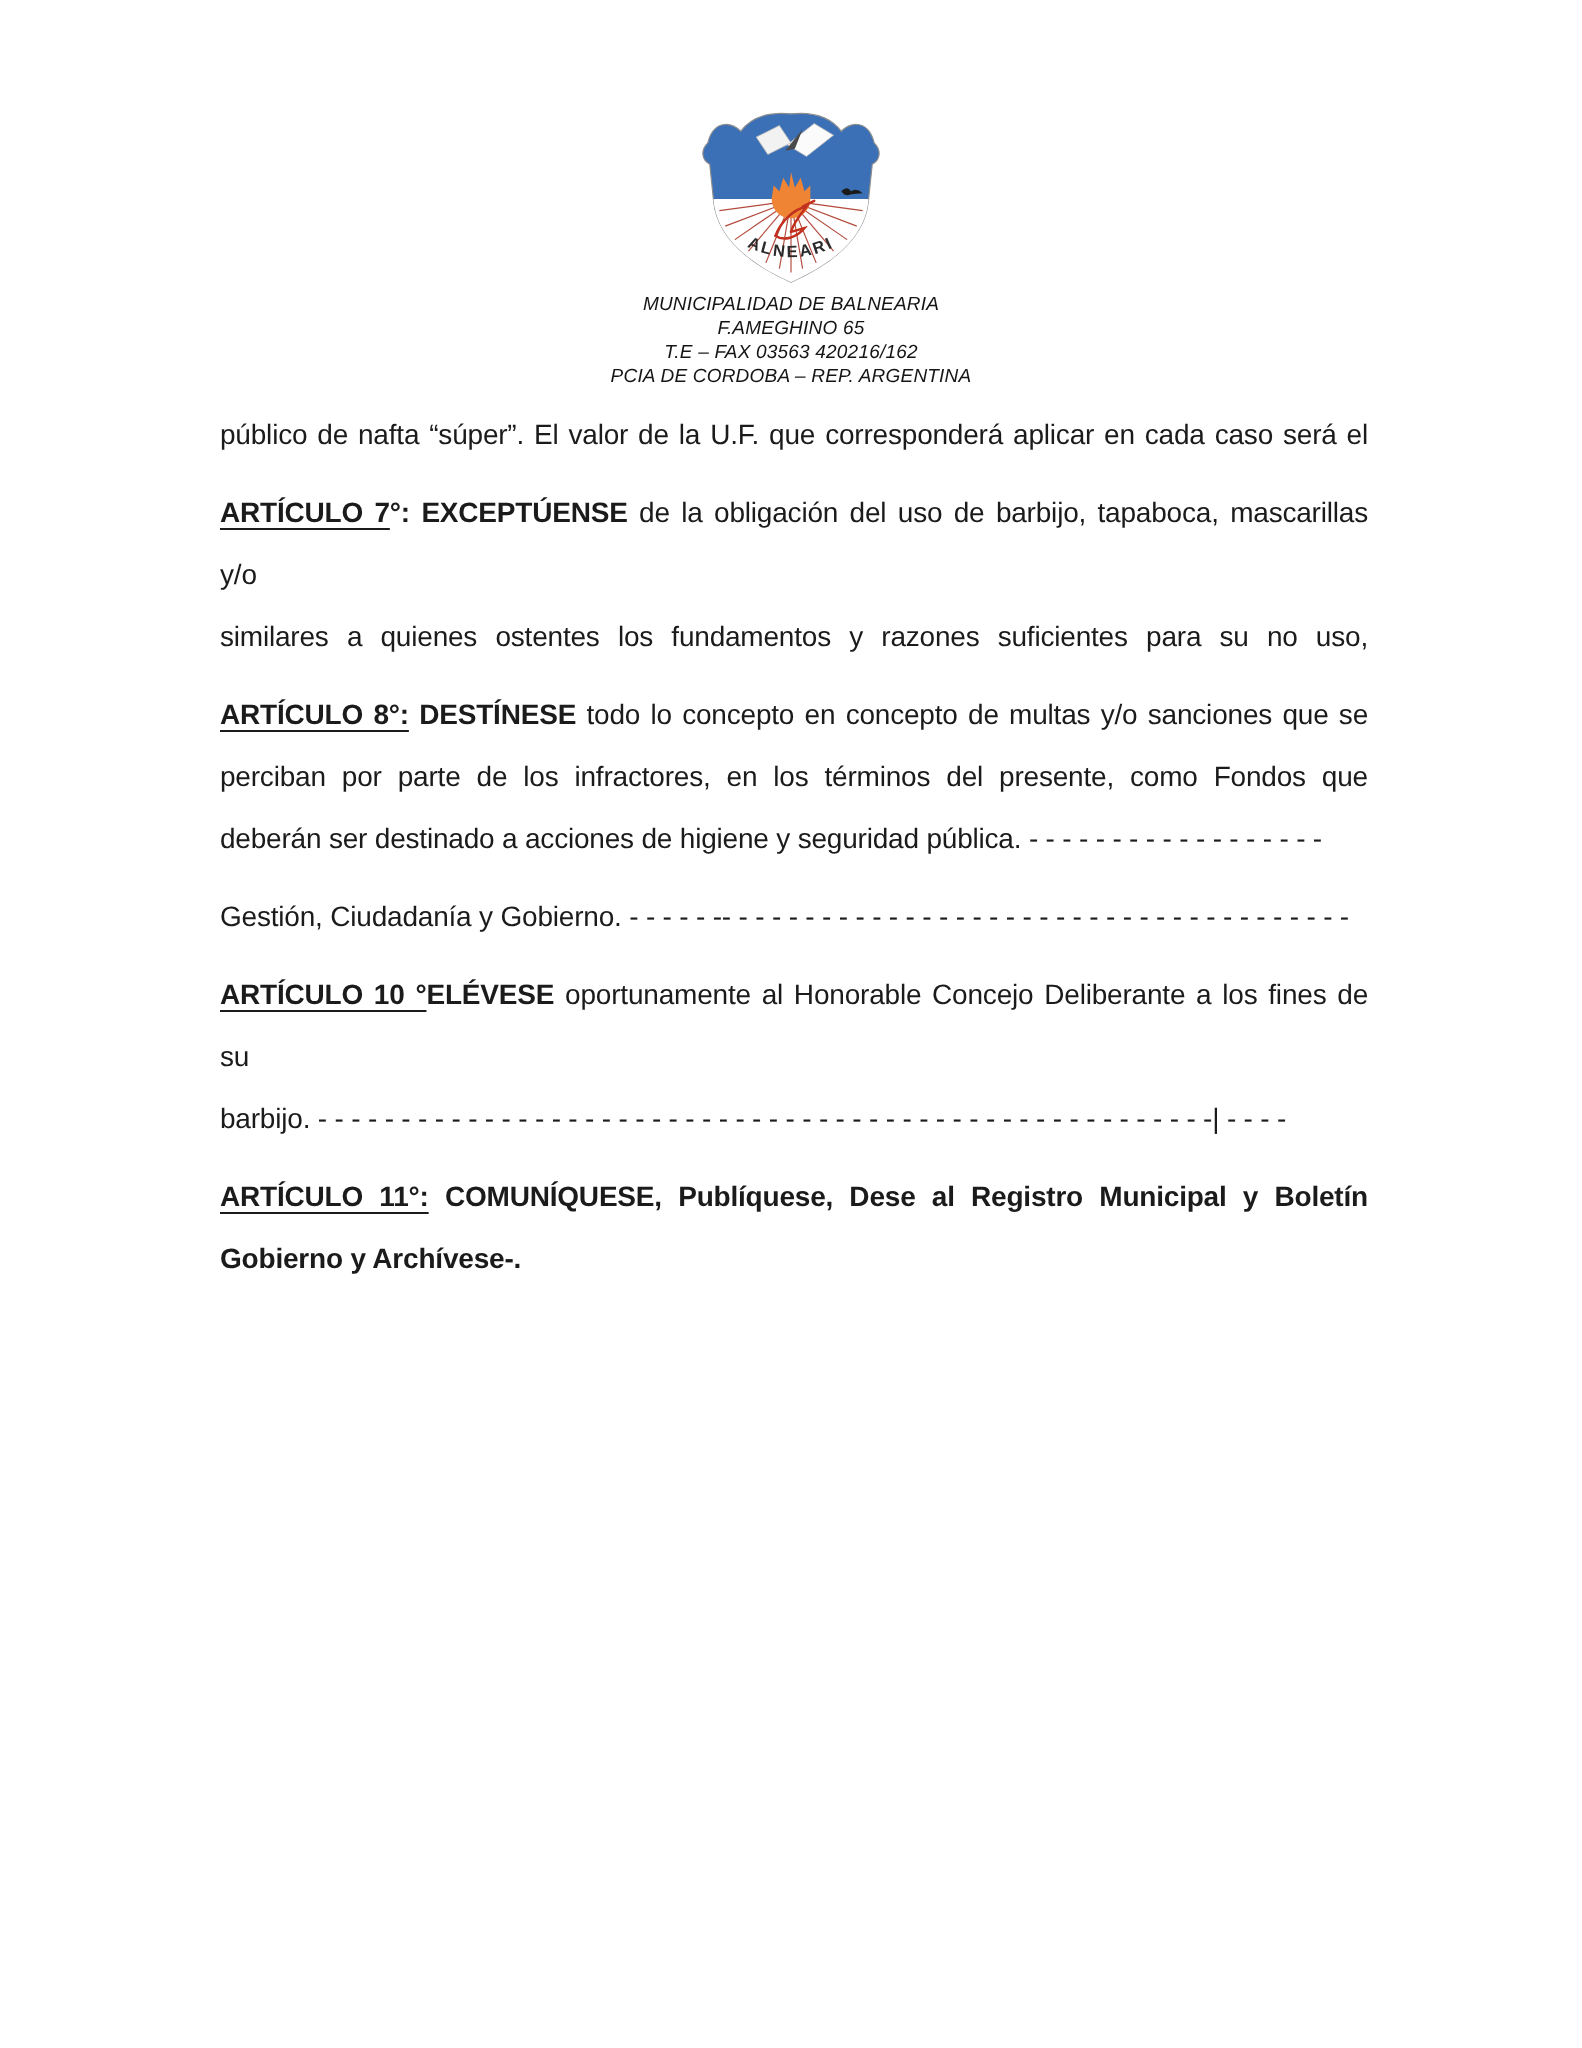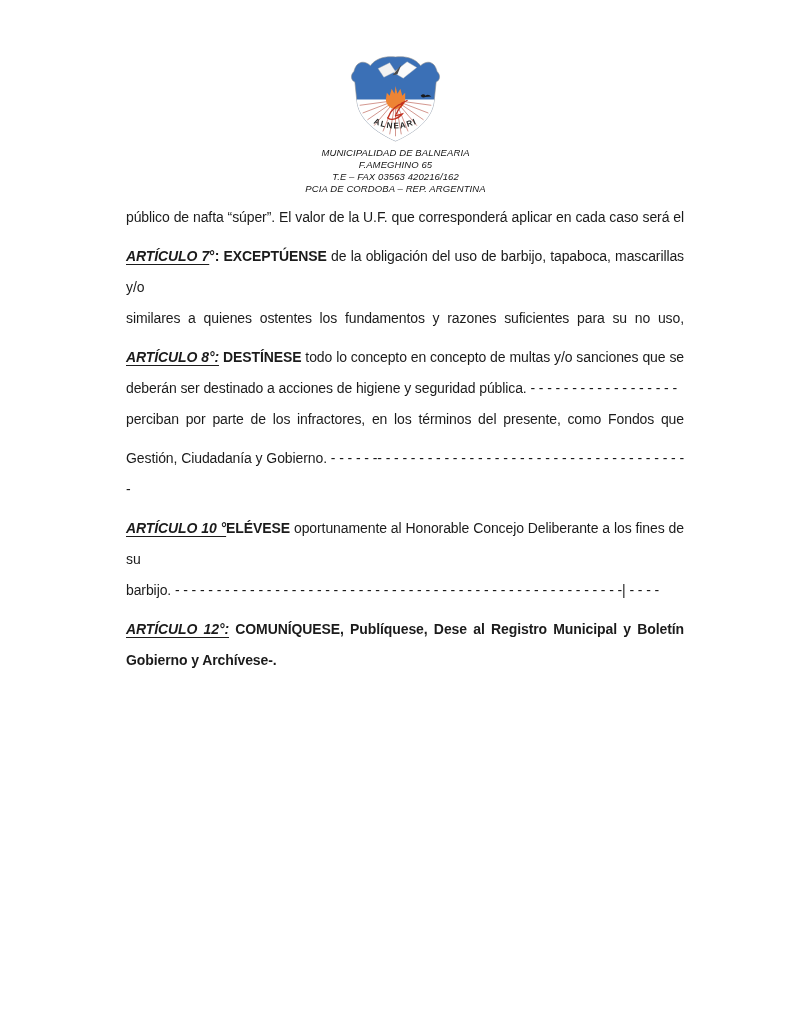--- a/index.html
+++ b/index.html
@@ -5,24 +5,24 @@
   html,body { margin:0; padding:0; background:#ffffff; }
   .page {
     position:relative; width:791px; height:1024px; background:#ffffff;
     font-family:"Liberation Sans", sans-serif; color:#1b1b1b; overflow:hidden;
   }
   .letterhead { text-align:center; padding-top:55px; }
   .crest { display:block; margin:0 auto 3px auto; }
   .hline { font-size:9.5px; line-height:12px; color:#151515; letter-spacing:0.1px;font-style:italic; }
   .docbody { margin:7px 107px 0 110px; width:574px; font-size:14px; letter-spacing:-0.1px; }
   .para { margin:0 0 8px 0; }
-  .line { line-height:31px; text-align:justify;margin-left:16px; }
+  .line { line-height:31px; text-align:justify; }
   .line.just { text-align-last:justify; }
   .b { font-weight:bold; }
-  .u { text-decoration:underline; text-underline-offset:2.5px;font-style:italic; }
+  .u { text-decoration:underline; text-underline-offset:2.5px; }
 </style>
 </head>
 <body>
 
 <div class="page">
 
   <div class="letterhead">
     <svg class="crest" width="97" height="89" viewBox="0 0 100 92" aria-hidden="true">
 
       <path d="M7,17 C10,5 19,6 24,11 C30,3 40,1 50,2 C60,1 70,3 76,11 C81,6 90,5 93,17
@@ -77,29 +77,29 @@
   <div class="docbody">
       <div class="para">
         <div class="line just"><span>público de nafta “súper”. El valor de la U.F. que corresponderá aplicar en cada caso será el</span></div>
       </div>
       <div class="para">
         <div class="line just"><span class="b u">ARTÍCULO 7</span><span class="b">°: EXCEPTÚENSE</span><span> de la obligación del uso de barbijo, tapaboca, mascarillas y/o</span></div>
         <div class="line just"><span>similares a quienes ostentes los fundamentos y razones suficientes para su no uso,</span></div>
       </div>
       <div class="para">
         <div class="line just"><span class="b u">ARTÍCULO 8°:</span><span class="b"> DESTÍNESE</span><span>  todo  lo concepto en concepto de multas y/o sanciones que se</span></div>
+        <div class="line just"><span>perciban por parte de los infractores, en los términos del presente,  como Fondos que</span></div>
         <div class="line"><span>deberán ser destinado a acciones de higiene y seguridad pública.  - - - - - - - - - - - - - - - - - -</span></div>
-        <div class="line just"><span>perciban por parte de los infractores, en los términos del presente,  como Fondos que</span></div>
       </div>
       <div class="para">
         <div class="line"><span>Gestión, Ciudadanía y Gobierno. - - - - - -- - - - - - - - - - - - - - - - - - - - - - - - - - - - - - - - - - - - - -</span></div>
       </div>
       <div class="para">
         <div class="line just"><span class="b u">ARTÍCULO 10 °</span><span class="b">ELÉVESE</span><span> oportunamente al Honorable Concejo Deliberante a los fines de su</span></div>
         <div class="line"><span>barbijo. - -  - - - - - - - - - - - - - - - - - - - - - - - - - - - - - - - - - - - - - - - - - - - - - - - - - - - -| - - - -</span></div>
       </div>
       <div class="para">
-        <div class="line just"><span class="b u">ARTÍCULO  12°:</span><span class="b"> COMUNÍQUESE, Publíquese, Dese al Registro Municipal y Boletín</span></div>
+        <div class="line just"><span class="b u">ARTÍCULO  11°:</span><span class="b"> COMUNÍQUESE, Publíquese, Dese al Registro Municipal y Boletín</span></div>
         <div class="line"><span class="b">Gobierno y Archívese-.</span></div>
       </div>
     </div>
 
 </div>
 
 </body></html>

